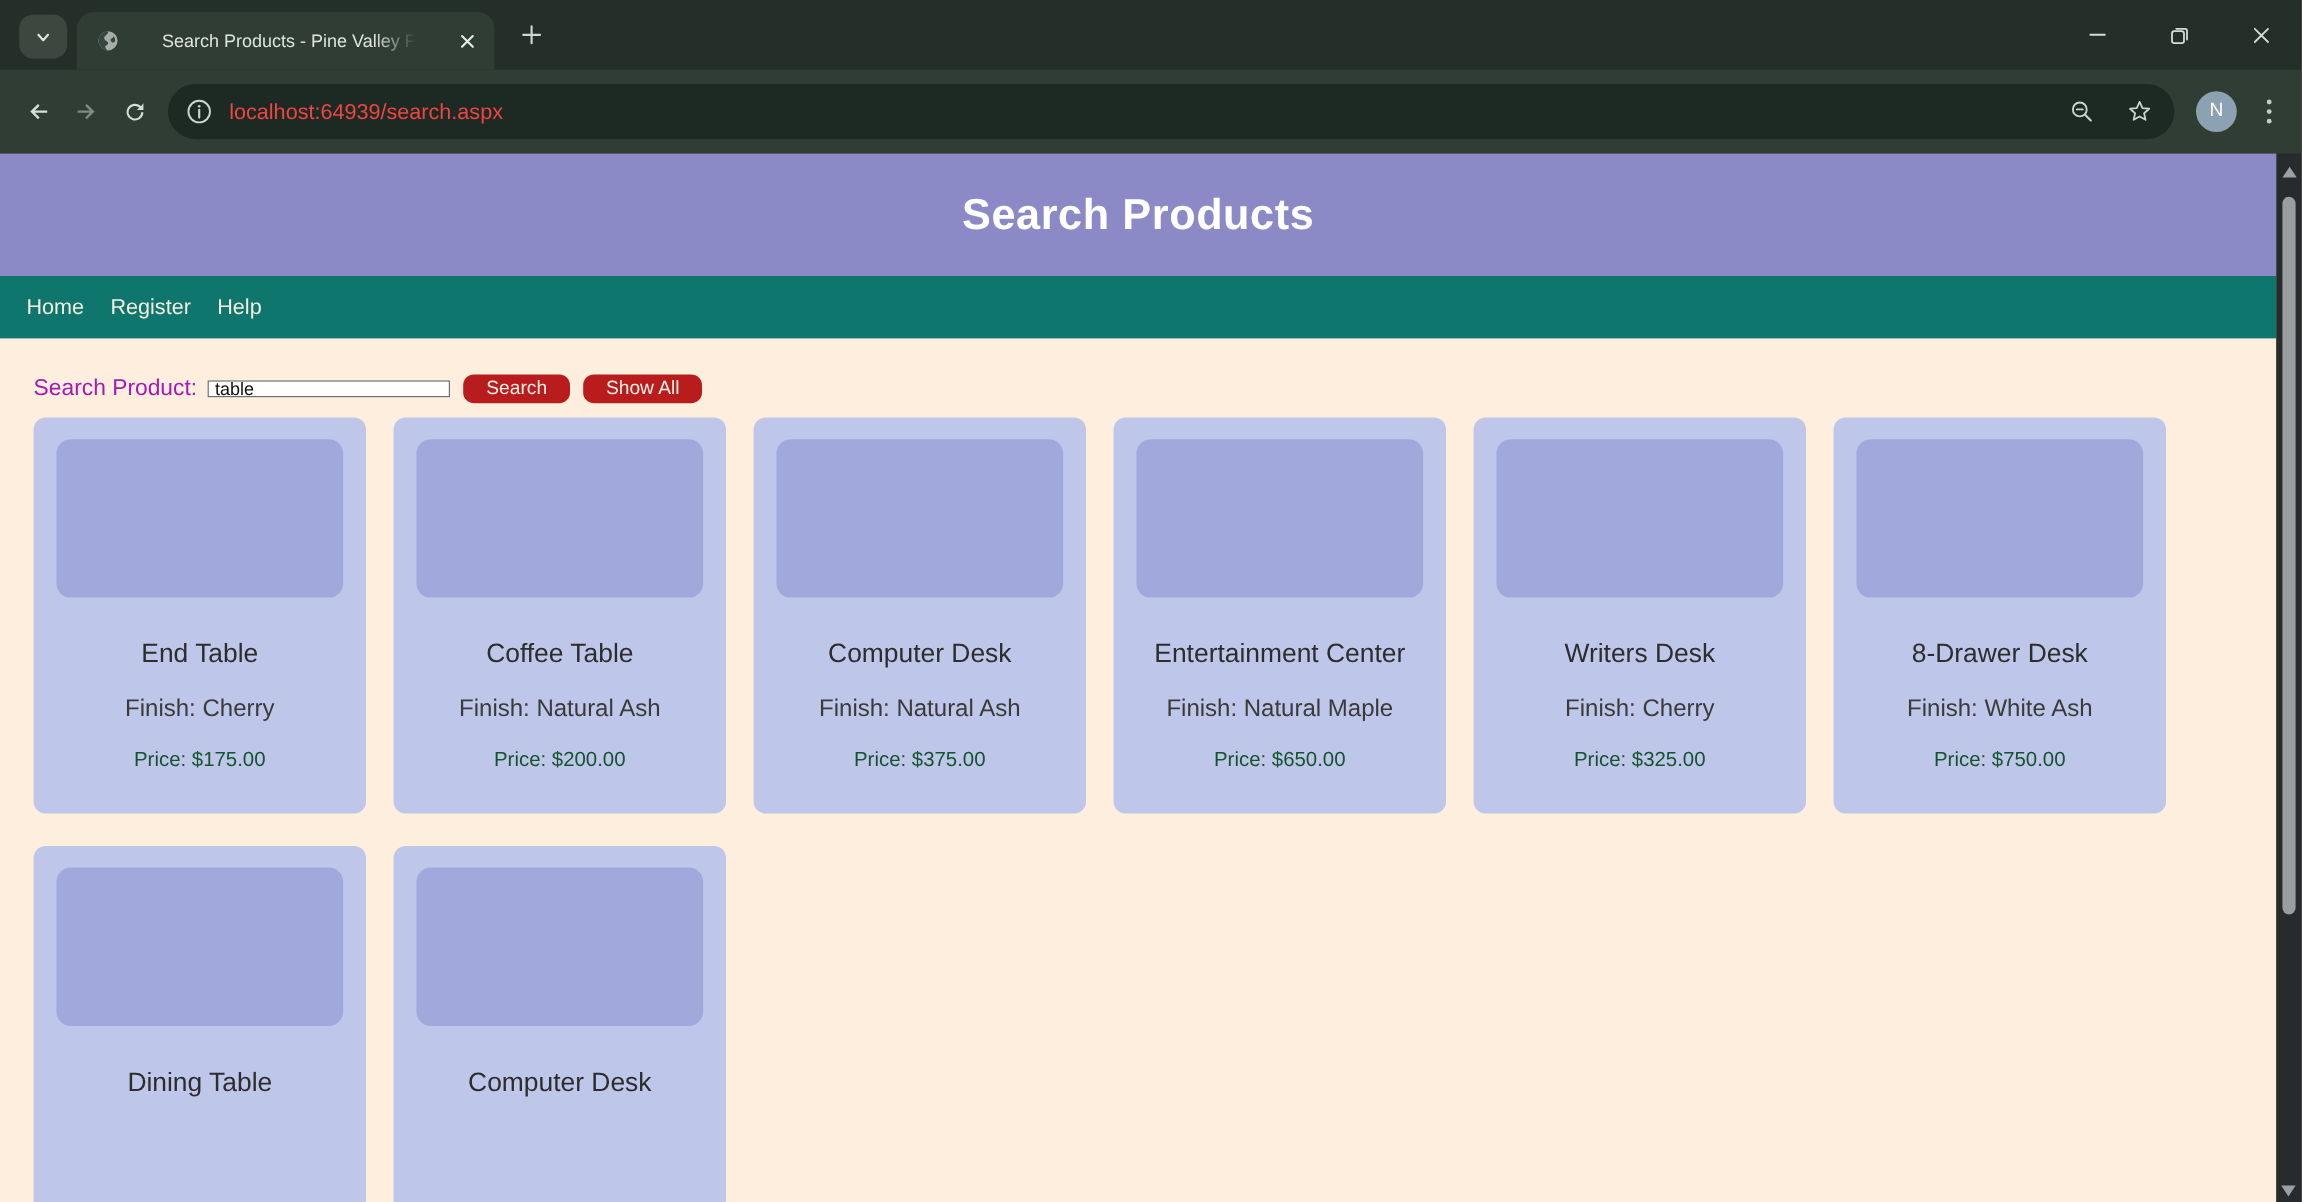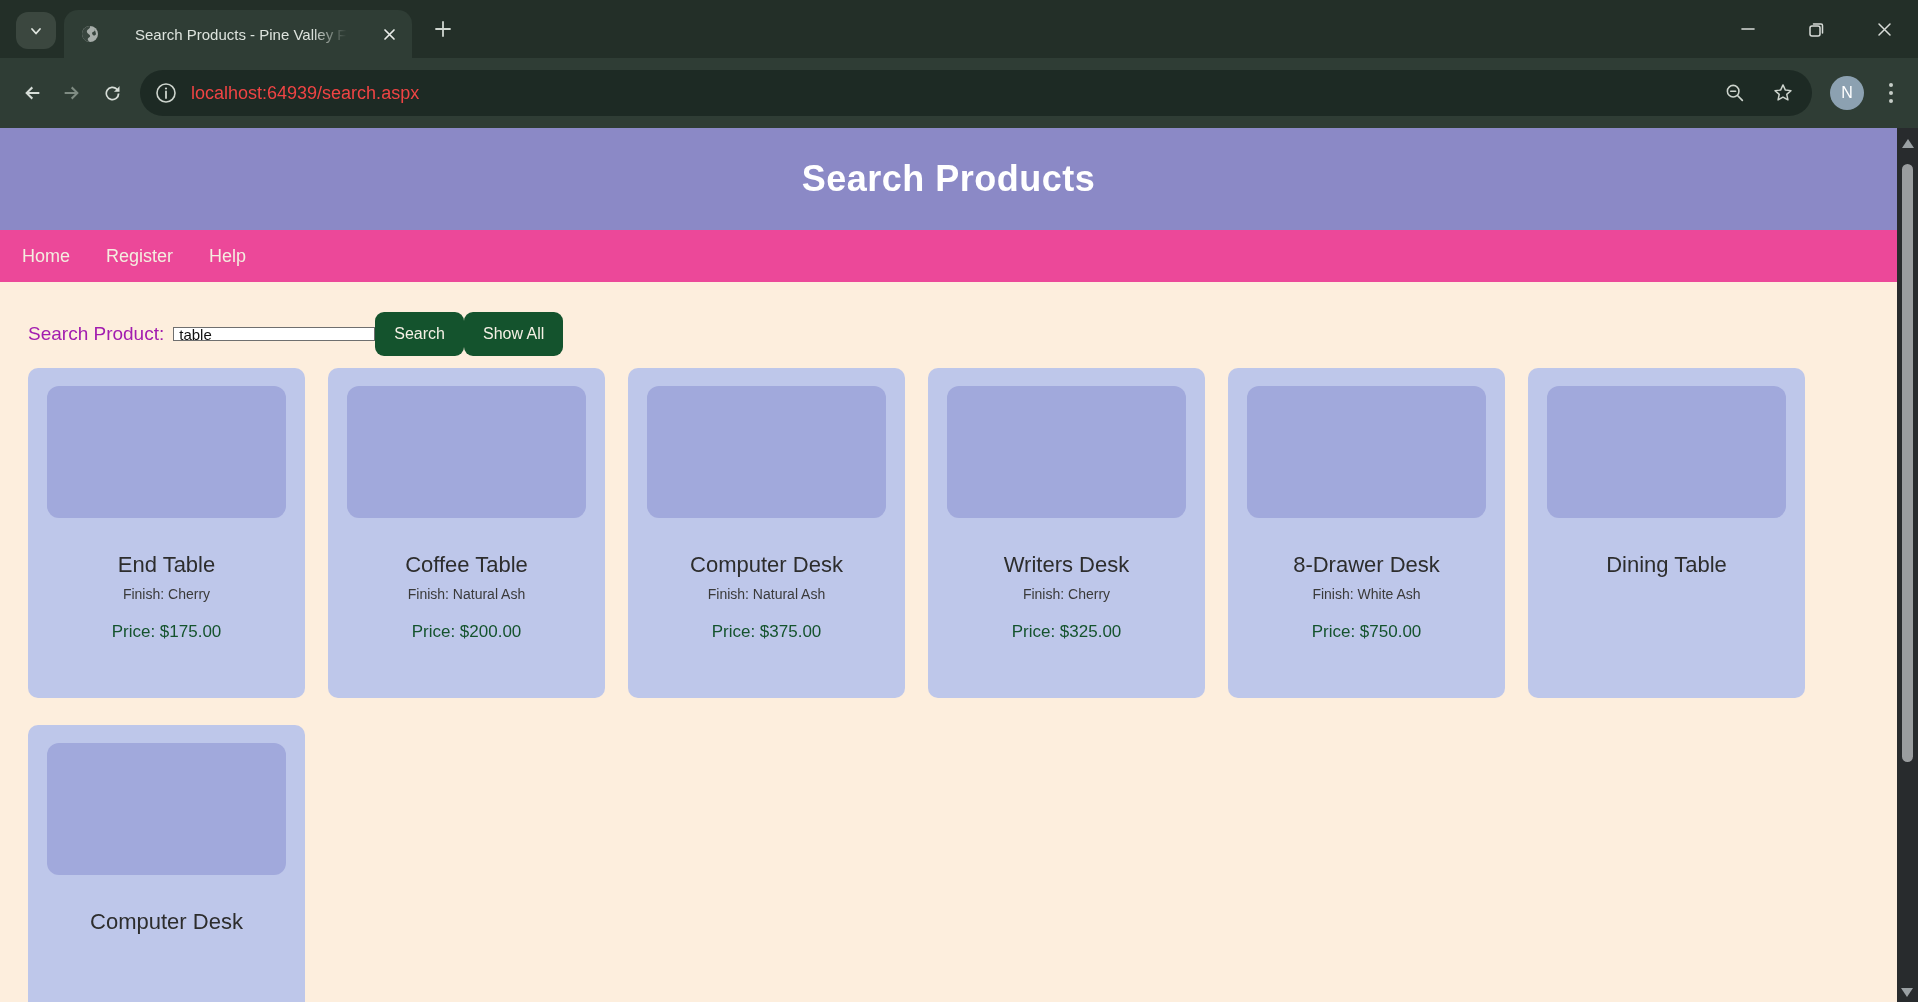--- a/index.html
+++ b/index.html
@@ -37,35 +37,35 @@
   .scrollbar { width:21px; background:#282b2d; position:relative; flex-shrink:0; }
   .sb-up { width:0; height:0; border-left:6px solid transparent; border-right:6px solid transparent;
     border-bottom:9px solid #9aa0a3; margin:11px auto 0; }
   .sb-thumb { position:absolute; top:36px; left:5px; width:11px; height:598px; background:#9a9d9f; border-radius:6px; }
   .sb-down { position:absolute; bottom:5px; left:4px; width:0; height:0; border-left:6px solid transparent;
     border-right:6px solid transparent; border-top:9px solid #9aa0a3; }
 
   
   .masthead { height:102px; background:#8b89c6; display:flex; align-items:center; justify-content:center; flex-shrink:0; }
   .masthead h1 { color:#ffffff; font-size:36px; font-weight:bold; letter-spacing:0.5px; }
-  .navbar { height:52px; background:#ec4899; display:flex; align-items:center; padding-left:22px; gap:36px; flex-shrink:0; }
+  .navbar { height:52px; background:#0f766e; display:flex; align-items:center; padding-left:22px; gap:22px; flex-shrink:0; }
   .nav-link { color:#f4eee0; font-size:18px; cursor:pointer; }
   .content { flex:1; padding:30px 0 0 28px; overflow:hidden; }
   .search-row { display:flex; align-items:center; }
   .search-label { font-size:19px; color:#a21caf; }
   .search-input { width:202px; height:14px; margin-left:9px; border:1px solid #6f6f6f; font-size:15px;
     padding:0 5px; font-family:"Liberation Sans",sans-serif; background:#fff; color:#111; }
-  .btn { background:#14532d; color:#f6f1e6; border:none; border-radius:9px; height:44px;
+  .btn { margin-left:11px; background:#b91c1c; color:#f6f1e6; border:none; border-radius:9px; height:24px;
     padding:0 19px; font-size:16px; font-family:"Liberation Sans",sans-serif; cursor:pointer; }
   .count { margin-top:20px; font-size:17px; color:#1b1b1b; }
   .grid { margin-top:12px; display:flex; flex-wrap:wrap; gap:27px 23px; width:1800px; }
   .card { width:277px; height:330px; background:#bec7ea; border-radius:10px; padding:18px 19px 0; text-align:center; }
   .thumb { width:239px; height:132px; background:#a1a9dc; border-radius:12px; margin:0 auto; }
   .card h3 { margin:34px 0 0; font-size:22px; color:#2d2d2d; font-weight:normal; }
-  .card .finish { margin-top:8px; font-size:14px; color:#3a3a3a; }
+  .card .finish { margin-top:22px; font-size:20px; color:#3a3a3a; }
   .card .price { margin-top:20px; font-size:17px; color:#14532d; }
 
   svg { display:block; }
 </style>
 </head>
 <body>
 
 <div class="browser">
 
   <div class="tabbar">
@@ -216,20 +216,26 @@
             <div class="price">Price: $200.00</div>
           </div>
 
           <div class="card">
             <div class="thumb"></div>
             <h3>Computer Desk</h3>
             <div class="finish">Finish: Natural Ash</div>
             <div class="price">Price: $375.00</div>
           </div>
 
+          <div class="card">
+            <div class="thumb"></div>
+            <h3>Entertainment Center</h3>
+            <div class="finish">Finish: Natural Maple</div>
+            <div class="price">Price: $650.00</div>
+          </div>
 
           <div class="card">
             <div class="thumb"></div>
             <h3>Writers Desk</h3>
             <div class="finish">Finish: Cherry</div>
             <div class="price">Price: $325.00</div>
           </div>
 
           <div class="card">
             <div class="thumb"></div>

